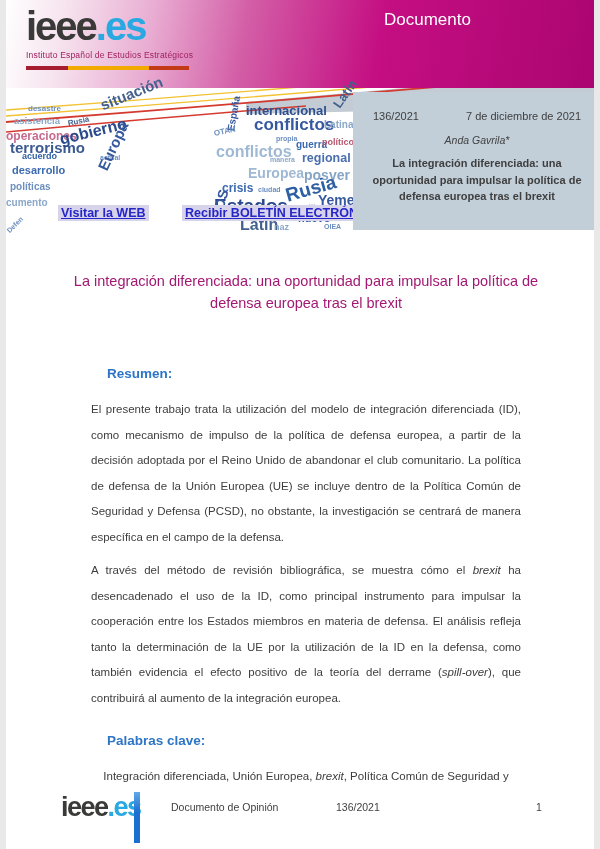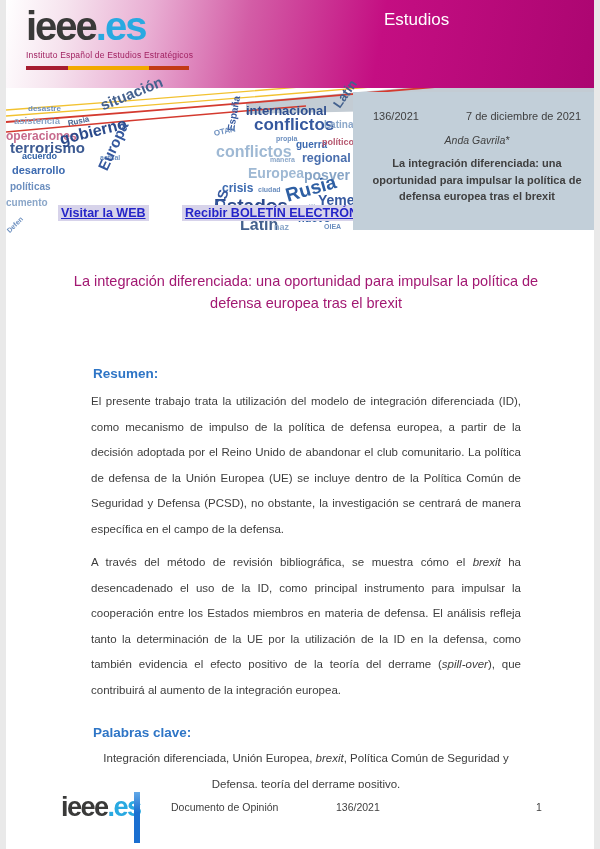--- a/index.html
+++ b/index.html
@@ -49,21 +49,21 @@
   .meta-row{display:flex;justify-content:space-between;padding:18px 20px 0 20px;font-size:11px;}
   .meta-author{text-align:center;font-style:italic;font-size:10.5px;margin-top:12px;}
   .meta-title{font-weight:bold;font-size:11px;text-align:center;line-height:16.5px;margin-top:9px;padding:0 12px;}
 
   
   .article{position:absolute;left:85px;top:252px;width:430px;}
   .article-title{
     margin:18px auto 0 auto;width:470px;position:relative;left:-20px;
     color:#a21872;font-size:14.5px;line-height:22px;text-align:center;font-weight:normal;
   }
-  .section-heading{color:#2e75c6;font-size:13.5px;font-weight:bold;margin:2px;}
+  .section-heading{color:#2e75c6;font-size:13.5px;font-weight:bold;margin:16px;}
   .h-resumen{margin-top:52px;}
   .h-keywords{margin-top:22px;}
   .body-par{
     font-size:11.5px;line-height:25.5px;text-align:justify;margin:8px 0 0 0;color:#3d3d3d;
   }
   .keywords-par{text-align:center;margin-top:6px;}
   .nota-par{
     font-size:10px;line-height:17px;margin-top:14px;
     text-align:justify;text-align-last:center;
   }
@@ -89,21 +89,21 @@
     <div class="logo-block">
       <div class="logo-text"><span class="logo-ieee">ieee</span><span class="logo-es">.es</span></div>
       <div class="logo-subtitle">Instituto Español de Estudios Estratégicos</div>
       <div class="flag-bar">
         <span class="flag-red"></span>
         <span class="flag-yellow"></span>
         <span class="flag-orange"></span>
       </div>
     </div>
     <div class="doc-type">
-      <div class="doc-type-small">Estudios</div>
+      <div class="doc-type-small">Documento</div>
     </div>
   </header>
 
   <div class="topzone">
     <svg width="600" height="164" viewBox="0 0 600 164">
       <polygon points="240,14 600,-18 600,18 240,26" fill="#c3ccd4"></polygon>
       <path d="M0,22 Q300,0 600,-28" fill="none" stroke="#f2c230" stroke-width="1.4"></path>
       <path d="M0,28 Q300,6 600,-22" fill="none" stroke="#f2c230" stroke-width="1.4"></path>
       <path d="M0,34 Q300,11 600,-16" fill="none" stroke="#d43a2f" stroke-width="1.8"></path>
       <path d="M0,44 Q150,30 300,18" fill="none" stroke="#d43a2f" stroke-width="1.4"></path>

